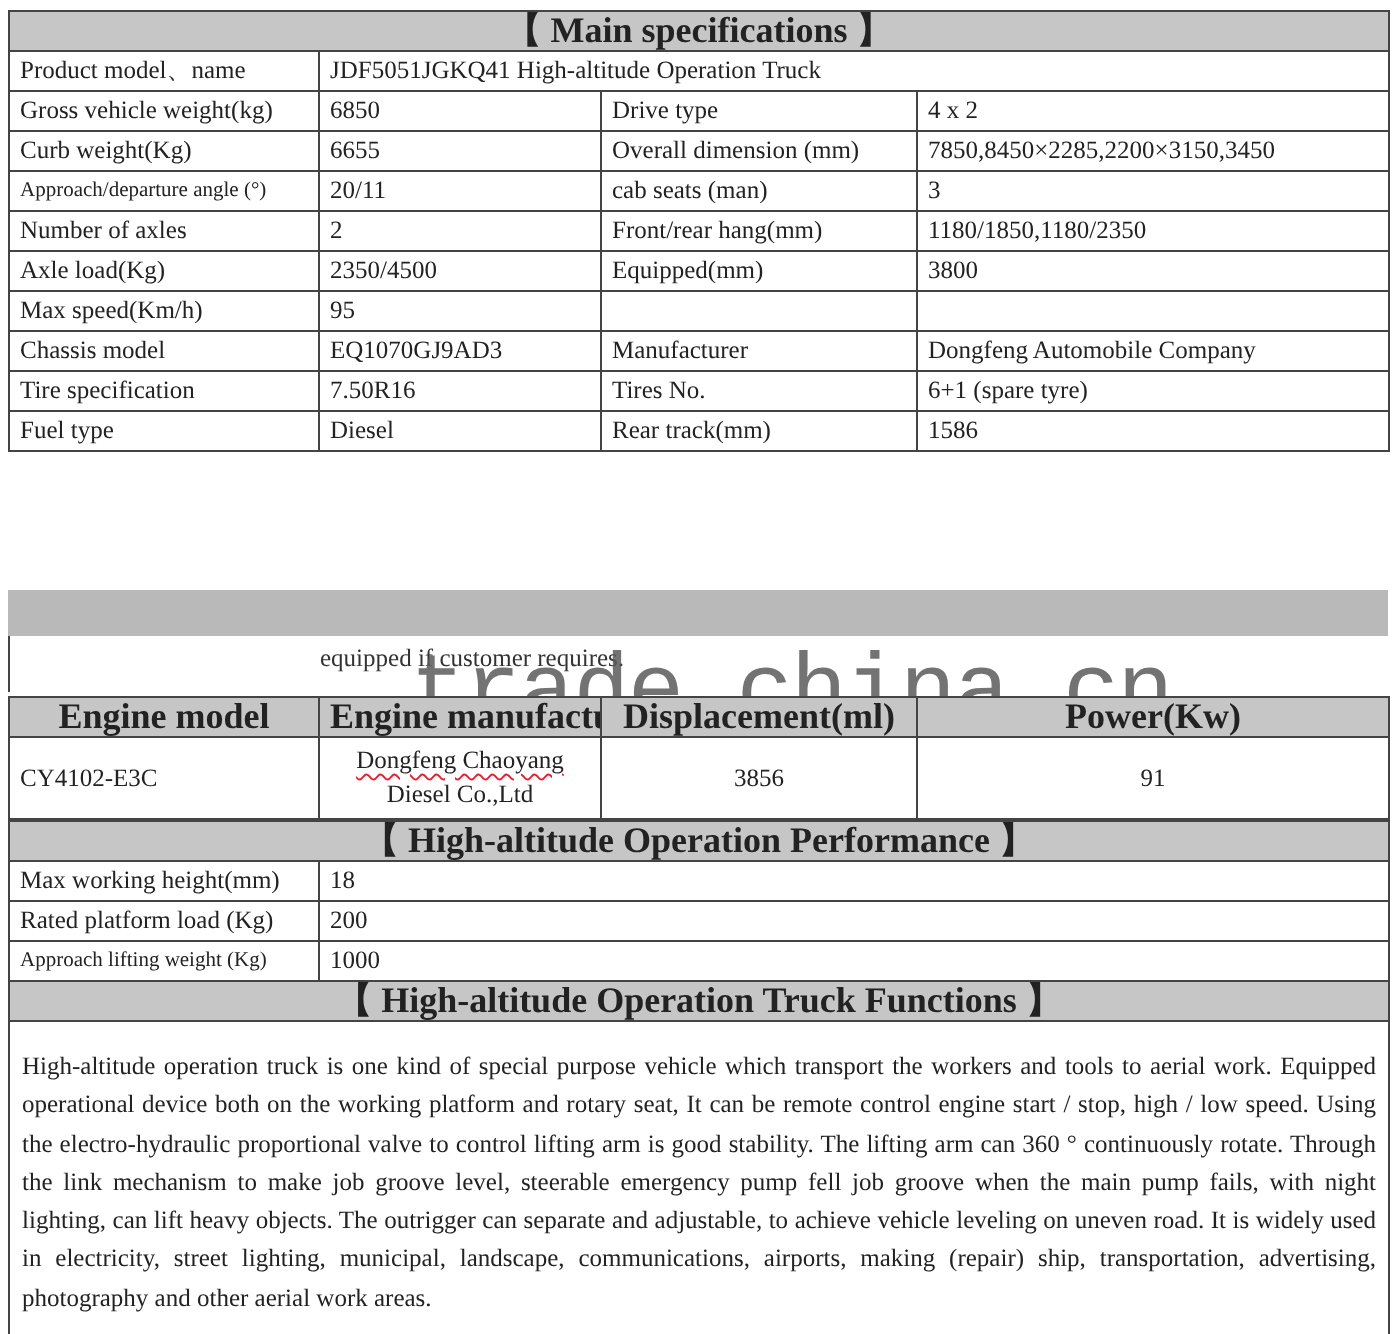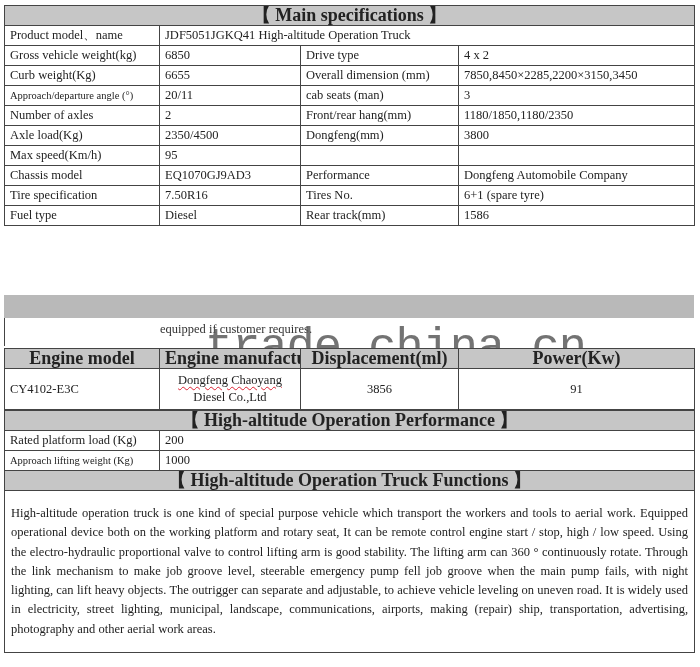--- a/index.html
+++ b/index.html
@@ -67,34 +67,34 @@
     </tr>
     <tr>
       <td>Number of axles</td>
       <td>2</td>
       <td>Front/rear hang(mm)</td>
       <td>1180/1850,1180/2350</td>
     </tr>
     <tr>
       <td>Axle load(Kg)</td>
       <td>2350/4500</td>
-      <td>Dongfeng(mm)</td>
+      <td>Equipped(mm)</td>
       <td>3800</td>
     </tr>
     <tr>
       <td>Max speed(Km/h)</td>
       <td>95</td>
       <td></td>
       <td></td>
     </tr>
 
     <tr>
       <td>Chassis model</td>
       <td>EQ1070GJ9AD3</td>
-      <td>Performance</td>
+      <td>Manufacturer</td>
       <td>Dongfeng Automobile Company</td>
     </tr>
     <tr>
       <td>Tire specification</td>
       <td>7.50R16</td>
       <td>Tires No.</td>
       <td>6+1 (spare tyre)</td>
     </tr>
     <tr>
       <td>Fuel type</td>
@@ -145,20 +145,24 @@
       </colgroup>
     <tbody>
         <tr class="hdr">
       <td colspan="2">
         <span class="bracket">【</span>
         <span>High-altitude Operation Performance</span>
         <span class="bracket">】</span>
       </td>
     </tr>
     <tr>
+      <td>Max working height(mm)</td>
+      <td>18</td>
+    </tr>
+    <tr>
       <td>Rated platform load (Kg)</td>
       <td>200</td>
     </tr>
     <tr>
       <td class="small">Approach lifting weight (Kg)</td>
       <td>1000</td>
     </tr>
     <tr class="hdr">
       <td colspan="2">
         <span class="bracket">【</span>

